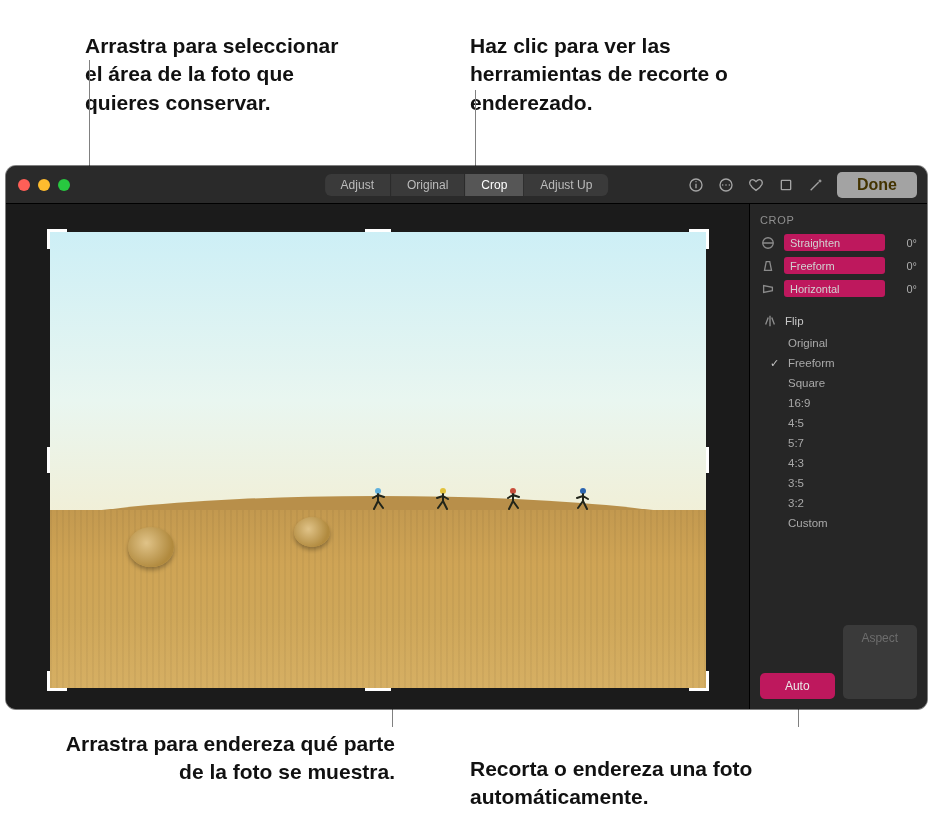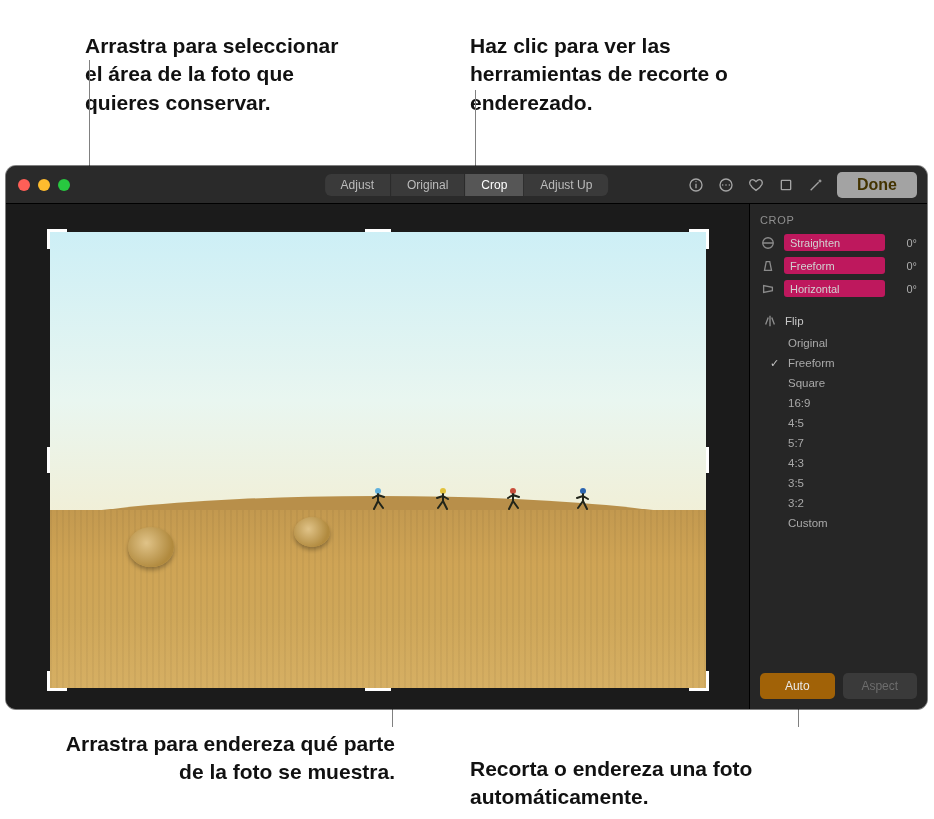--- a/index.html
+++ b/index.html
@@ -257,21 +257,21 @@
     display:flex; gap:8px; padding-top:8px;
   }
   .bottom-btns .btn {
     flex:1;
     text-align:center;
     padding:6px 0;
     border-radius:5px;
     font-size:12px;
     cursor:pointer;
   }
-  .btn-auto { background:#a16207; color:#e9e9e9; }
+  .btn-auto { background:#be185d; color:#e9e9e9;margin-top:48px; }
   .btn-reset { background:#3a3a3a; color:#6d6d6d; cursor:default;}
 </style>
 </head>
 <body>
 
 <div id="callout-tl" class="callout">Arrastra para seleccionar el área de la foto que quieres conservar.</div>
 <div id="callout-tr" class="callout">Haz clic para ver las herramientas de recorte o enderezado.</div>
 <div id="callout-bl" class="callout">Arrastra para endereza qué parte de la foto se muestra.</div>
 <div id="callout-br" class="callout">Recorta o endereza una foto automáticamente.</div>
 

